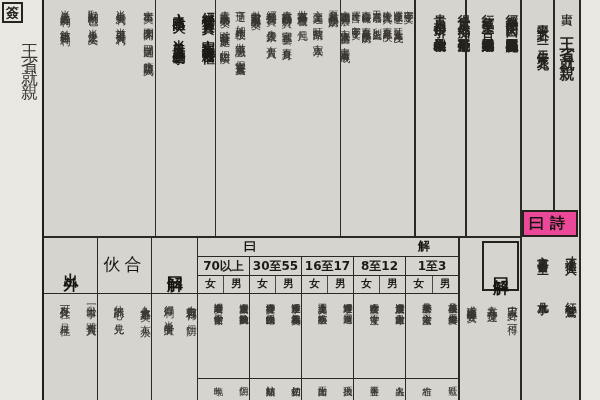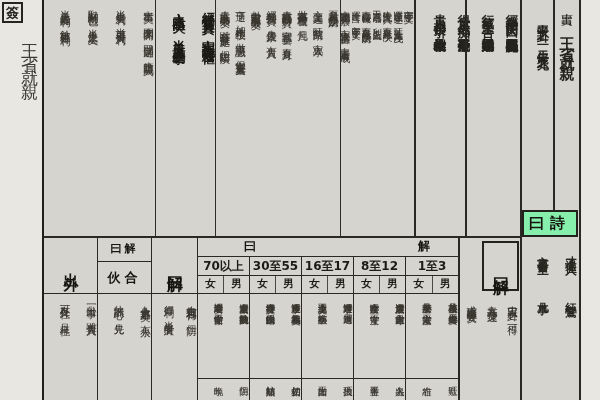--- a/index.html
+++ b/index.html
@@ -36,21 +36,21 @@
     display:flex; flex-direction:row-reverse; padding-right:3px; overflow:hidden; }
   .title-col { width:25px; font-size:12px; padding-top:4px; color:#24231d; }
   .title-main { font-size:15px; font-weight:bold; letter-spacing:9px; }
   .gua-col { width:31px; font-size:12px; font-weight:600; letter-spacing:2px;
     padding-top:14px; color:#24231d; }
   .poem-col { width:24px; font-size:12.5px; font-weight:600; padding-top:4px; color:#24231d; }
   .poem-a { letter-spacing:3px; }
   
   .shi-box { position:absolute; left:522px; top:210px; width:56px; height:27px;
     border:2px solid #23221c; display:flex; align-items:center; justify-content:center;
-    font-size:15px; font-weight:bold; letter-spacing:6px; color:#16150f; background:#86efac; }
+    font-size:15px; font-weight:bold; letter-spacing:6px; color:#16150f; background:#ec4899; }
   .shi-cols { position:absolute; left:522px; top:241px; width:56px; height:159px;
     display:flex; flex-direction:row-reverse; overflow:hidden; }
   .shi-col { flex:1; font-size:11.5px; font-weight:600; letter-spacing:2px;
     padding-top:6px; color:#28271f; }
   .jie-box { position:absolute; left:482px; top:241px; width:37px; height:50px;
     border:2px solid #23221c; display:flex; align-items:center; justify-content:center;
     font-size:16px; font-weight:bold; color:#16150f; }
   .jie-cols { position:absolute; left:459px; top:295px; width:61px; height:105px;
     display:flex; flex-direction:row-reverse; overflow:hidden; }
   .jie-col { flex:1; font-size:10.5px; letter-spacing:1px; padding-top:2px; color:#38362e; }
@@ -58,21 +58,21 @@
   .mid-band { position:absolute; left:44px; top:236px; width:414px; height:58px;
     border-bottom:1.5px solid #2a2923; display:flex; }
   .h-out { width:54px; border-right:1.5px solid #2a2923; display:flex;
     align-items:center; justify-content:center; }
   .h-out .v { font-size:15px; font-weight:bold; letter-spacing:4px; color:#16150f; }
   .h-partner { width:54px; border-right:1.5px solid #2a2923; display:flex; flex-direction:column; }
   .h-partner-top { height:26px; border-bottom:1.5px solid #2a2923; display:flex;
     align-items:center; justify-content:center; font-size:11px; font-weight:bold;
     letter-spacing:3px; color:#16150f; }
   .h-partner-bot { flex:1; display:flex; align-items:center; justify-content:center;
-    font-size:13px; font-weight:bold; letter-spacing:4px; color:#16150f; }
+    font-size:17px; font-weight:normal; letter-spacing:4px; color:#16150f; }
   .h-jiel { width:46px; border-right:1.5px solid #2a2923; display:flex;
     align-items:center; justify-content:center; }
   .h-jiel .v { font-size:16px; font-weight:bold; letter-spacing:2px; color:#16150f; }
   .age-head { width:260px; display:flex; flex-direction:column; }
   .span-row { height:21px; border-bottom:1.5px solid #2a2923; display:flex;
     flex-direction:row-reverse; justify-content:space-between; align-items:center;
     padding:0 28px 0 46px; font-size:12px; font-weight:bold; color:#16150f; }
   .age-row { height:19px; border-bottom:1.5px solid #2a2923; display:flex; }
   .age-cell { width:52px; display:flex; align-items:center; justify-content:center;
     font-size:12px; font-weight:bold; color:#1c1b15; }
@@ -178,21 +178,20 @@
     <div class="jie-col v">吉宅人口之卦 可得</div>
     <div class="jie-col v">六九十二月交運</div>
     <div class="jie-col v">求達摩祖師香火安</div>
   </div>
 
   <div class="mid-band">
     <div class="h-out">
       <span class="v">出外</span>
     </div>
     <div class="h-partner">
-      <div class="h-partner-top">曰解</div>
       <div class="h-partner-bot">伙合</div>
     </div>
     <div class="h-jiel">
       <span class="v">解曰</span>
     </div>
     <div class="age-head">
       <div class="span-row">
         <span>解</span>
         <span>曰</span>
       </div>

